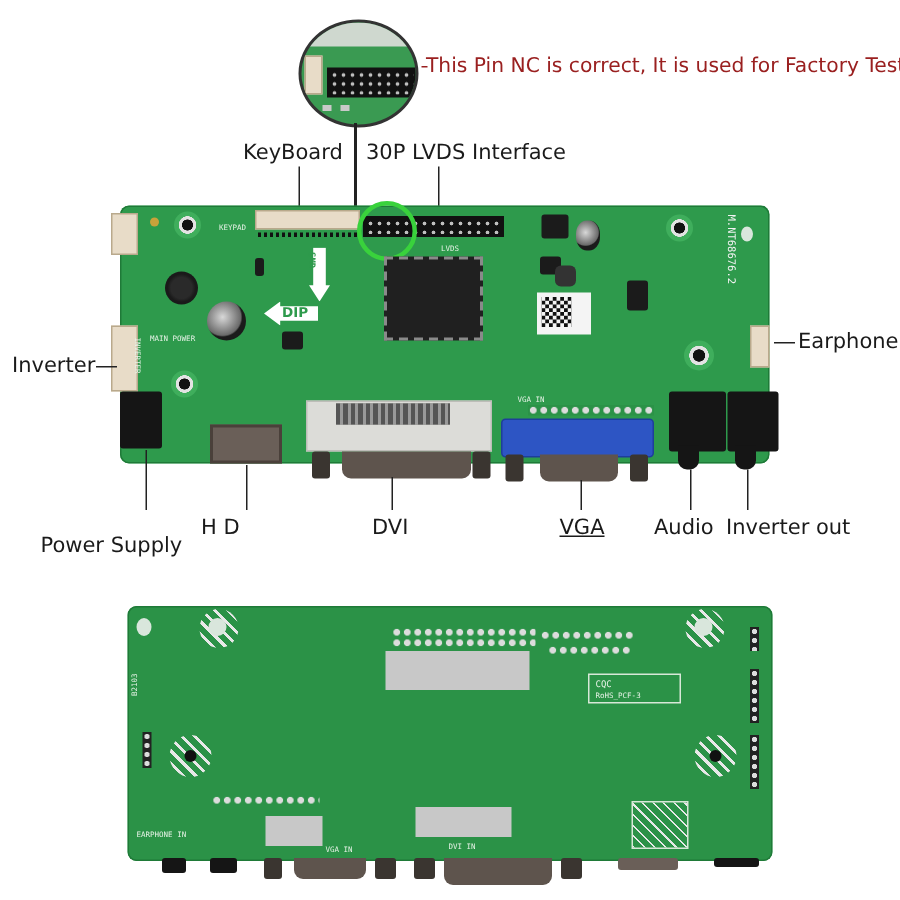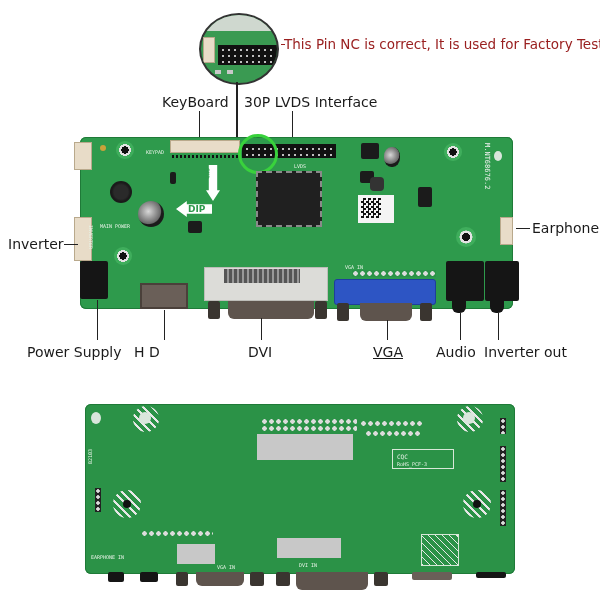--- a/index.html
+++ b/index.html
@@ -129,21 +129,21 @@
 <div class="hline" style="left:516px; top:228px; width:14px;"></div>
 <div class="label" style="left:532px; top:220px;">Earphone</div>
 
 <div class="vline" style="left:97px; top:300px; height:40px;"></div>
 <div class="vline" style="left:164px; top:310px; height:30px;"></div>
 <div class="vline" style="left:261px; top:318px; height:22px;"></div>
 <div class="vline" style="left:387px; top:320px; height:20px;"></div>
 <div class="vline" style="left:460px; top:313px; height:27px;"></div>
 <div class="vline" style="left:498px; top:313px; height:27px;"></div>
 
-<div class="label" style="left:27px; top:344px;text-align:right;">Power Supply</div>
+<div class="label" style="left:27px; top:356px;text-align:right;">Power Supply</div>
 <div class="label" style="left:134px; top:344px;">H D</div>
 <div class="label" style="left:248px; top:344px;">DVI</div>
 <div class="label" style="left:373px; top:344px;text-decoration:underline;">VGA</div>
 <div class="label" style="left:436px; top:344px;">Audio</div>
 <div class="label" style="left:484px; top:344px;">Inverter out</div>
 
 <div class="board board-back" style="left:85px; top:404px; width:430px; height:170px;">
   <div class="hole" style="left:6px; top:8px; width:10px; height:12px;"></div>
   <div class="hatch" style="left:48px; top:2px; width:26px; height:26px;"></div>
   <div class="hole" style="left:54px; top:8px; width:12px; height:12px;"></div>

